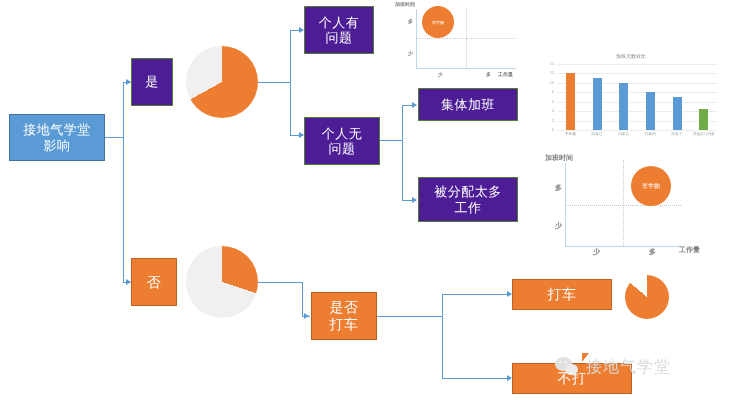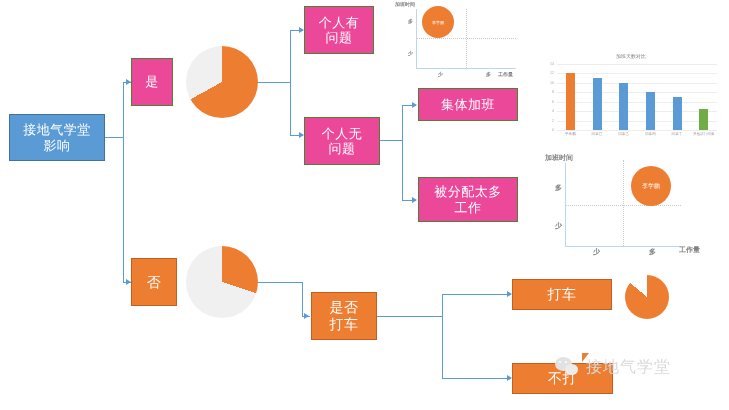--- a/index.html
+++ b/index.html
@@ -5,21 +5,21 @@
   html,body{margin:0;padding:0;background:#ffffff;}
   body{width:729px;height:410px;position:relative;overflow:hidden;
        font-family:"Liberation Sans","DejaVu Sans",sans-serif;}
   #canvas{position:absolute;left:0;top:0;width:729px;height:410px;}
 
   .node{position:absolute;box-sizing:border-box;display:flex;align-items:center;
         justify-content:center;text-align:center;color:#ffffff;line-height:1.18;
         letter-spacing:.5px;}
   .node span{display:block;}
   .n-blue{background:#5b9bd5;border:1px solid #41719c;font-size:13px;}
-  .n-green{background:#ec4899;border:1px solid #507e32;font-size:13px;}
+  .n-green{background:#4c1d95;border:1px solid #507e32;font-size:13px;}
   .n-orange{background:#ed7d31;border:1px solid #c05f1f;font-size:14px;}
 
   .conn{position:absolute;background:#5b9bd5;}
   .conn.h{height:1px;}
   .conn.v{width:1px;}
   .arrow{position:absolute;width:0;height:0;border-top:3.5px solid transparent;
          border-bottom:3.5px solid transparent;border-left:5px solid #5b9bd5;}
 
   .chart{position:absolute;box-sizing:border-box;background:#ffffff;}
 
@@ -132,21 +132,21 @@
     <div>
       <span>是否</span>
       <span>打车</span>
     </div>
   </div>
 
   <div class="node n-orange" style="left:512px;top:279px;width:100px;height:31px;">
     <span>打车</span>
   </div>
 
-  <div class="node n-orange" style="left:512px;top:363px;width:101px;height:31px;">
+  <div class="node n-orange" style="left:512px;top:363px;width:120px;height:31px;">
     <span>不打</span>
   </div>
 
   <div class="chart" style="left:186px;top:38px;width:72px;height:90px;">
     <div class="pie" id="pie-yes" style="left: 0px; top: 8px; width: 72px; height: 72px; background: conic-gradient(rgb(237, 125, 49) 0deg, rgb(237, 125, 49) 241.2deg, rgb(240, 240, 240) 241.2deg, rgb(240, 240, 240) 360deg);"></div>
   </div>
 
   <div class="chart" style="left:186px;top:246px;width:72px;height:80px;">
     <div class="pie" id="pie-no" style="left: 0px; top: 0px; width: 72px; height: 72px; background: conic-gradient(rgb(237, 125, 49) 0deg, rgb(237, 125, 49) 108deg, rgb(240, 240, 240) 108deg, rgb(240, 240, 240) 360deg);"></div>
   </div>

